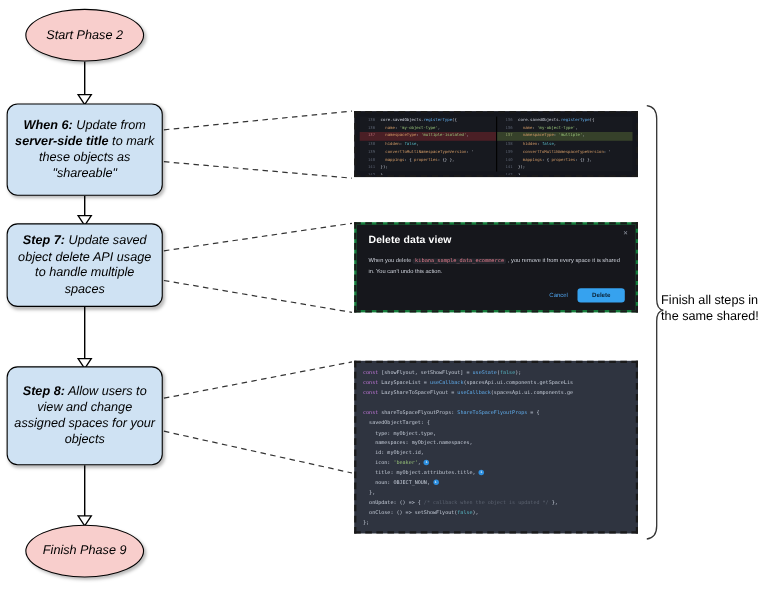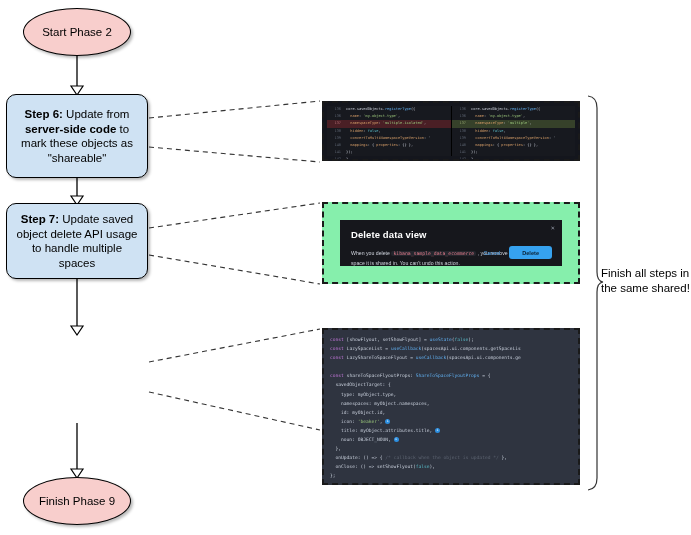--- a/index.html
+++ b/index.html
@@ -18,20 +18,21 @@
 
   
   .node {
     position: absolute;
     display: flex;
     align-items: center;
     justify-content: center;
     text-align: center;
     color: #000000;
     box-shadow: 2px 2px 3px rgba(0,0,0,0.28);
+    font-style: italic;
   }
   .terminator {
     border-radius: 50%;
     background: #f8cecc;
     border: 1.2px solid #000000;
     font-size: 11.5px;
     line-height: 13px;
   }
   .process {
     border-radius: 10px;
@@ -51,21 +52,21 @@
   #node-finish{ left: 23px;  top: 477px; width: 108px; height: 48px; }
 
   
   .shot {
     position: absolute;
     border: 2px dashed #1a1a1a;
     background: #1d1f27;
     overflow: hidden;
   }
   #shot-code1 { left: 322px; top: 101px; width: 258px; height: 60px; background: #14161d; padding: 3px; }
-  #shot-modal { left: 322px; top: 202px; width: 258px; height: 82px; background: #86efac; padding: 16px; }
+  #shot-modal { left: 322px; top: 202px; width: 258px; height: 82px; background: #15803d; padding: 0; }
   #shot-code2 { left: 322px; top: 328px; width: 258px; height: 157px; background: #2f3440; padding: 5px 6px; }
 
   
   .diff { display: flex; width: 100%; height: 100%; font-family: "DejaVu Sans Mono", monospace; font-size: 3.6px; line-height: 7.2px; }
   .diff-pane { width: 50%; background: #17191f; position: relative; }
   .diff-pane + .diff-pane { border-left: 1px solid #000; }
   .dline { display: flex; height: 7.2px; white-space: pre; align-items: center; }
   .dnum { width: 17px; flex: 0 0 17px; color: #5b6270; text-align: right; padding-right: 3px; }
   .dtxt { flex: 1 1 auto; color: #c8cdd8; overflow: hidden; padding-left: 2px; }
   .dline.del { background: #4a1f25; }
@@ -137,30 +138,35 @@
       <path d="M 588 96 Q 597 97 597 108 L 597 272 Q 597 281 603 282 Q 597 283 597 292 L 597 478 Q 597 489 588 490"></path>
     </g>
   </svg>
 
   <div class="node terminator" id="node-start">
     <span>Start Phase 2</span>
   </div>
 
   <div class="node process" id="node-step6">
     <div class="inner">
-      <b>Step 6:</b><span> Update from </span><b>server-side code</b><span> to mark these objects as "shareable"</span>
+      <b>When 6:</b><span> Update from </span><b>server-side title</b><span> to mark these objects as "shareable"</span>
     </div>
   </div>
 
   <div class="node process" id="node-step7">
     <div class="inner">
       <b>Step 7:</b><span> Update saved object delete API usage to handle multiple spaces</span>
     </div>
   </div>
 
+  <div class="node process" id="node-step8">
+    <div class="inner">
+      <b>Step 8:</b><span> Allow users to view and change assigned spaces for your objects</span>
+    </div>
+  </div>
 
   <div class="node terminator" id="node-finish">
     <span>Finish Phase 9</span>
   </div>
 
   <div class="shot" id="shot-code1">
     <div class="diff">
       <div class="diff-pane" id="diff-left">
           <div class="dline "><span class="dnum">136</span><span class="dtxt">core.savedObjects.<span class="k-fn">registerType</span>({</span></div>
           <div class="dline "><span class="dnum">136</span><span class="dtxt">  <span class="k-prop">name</span>: <span class="k-str">'my-object-type'</span>,</span></div>

